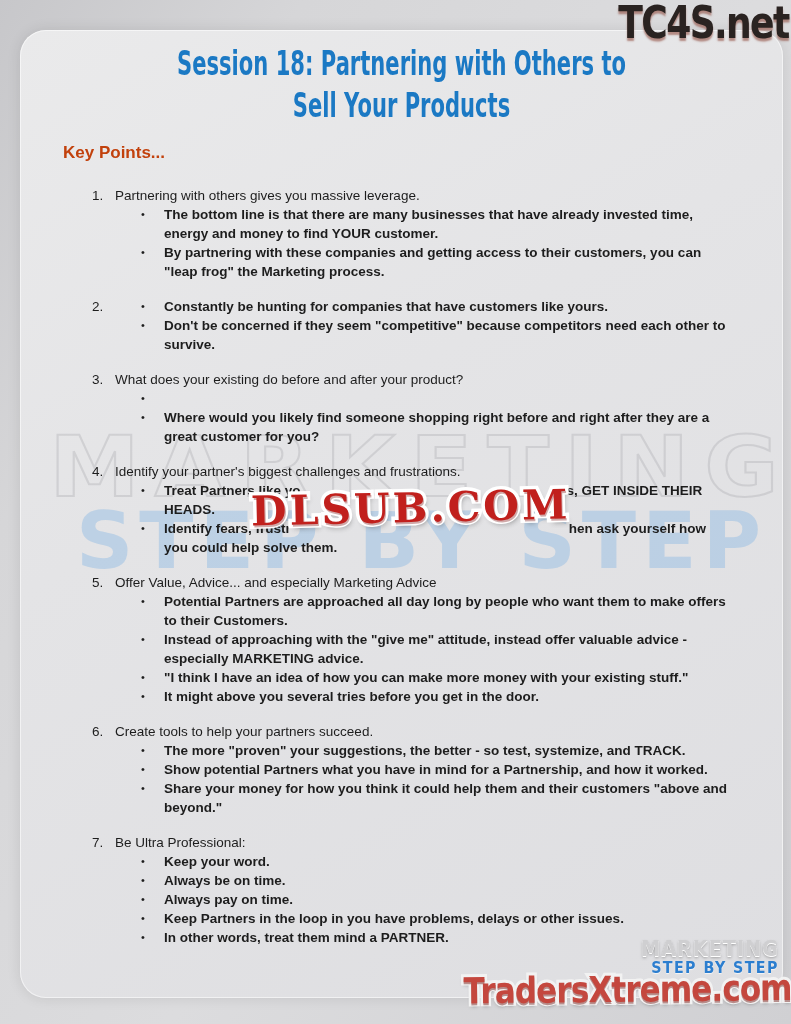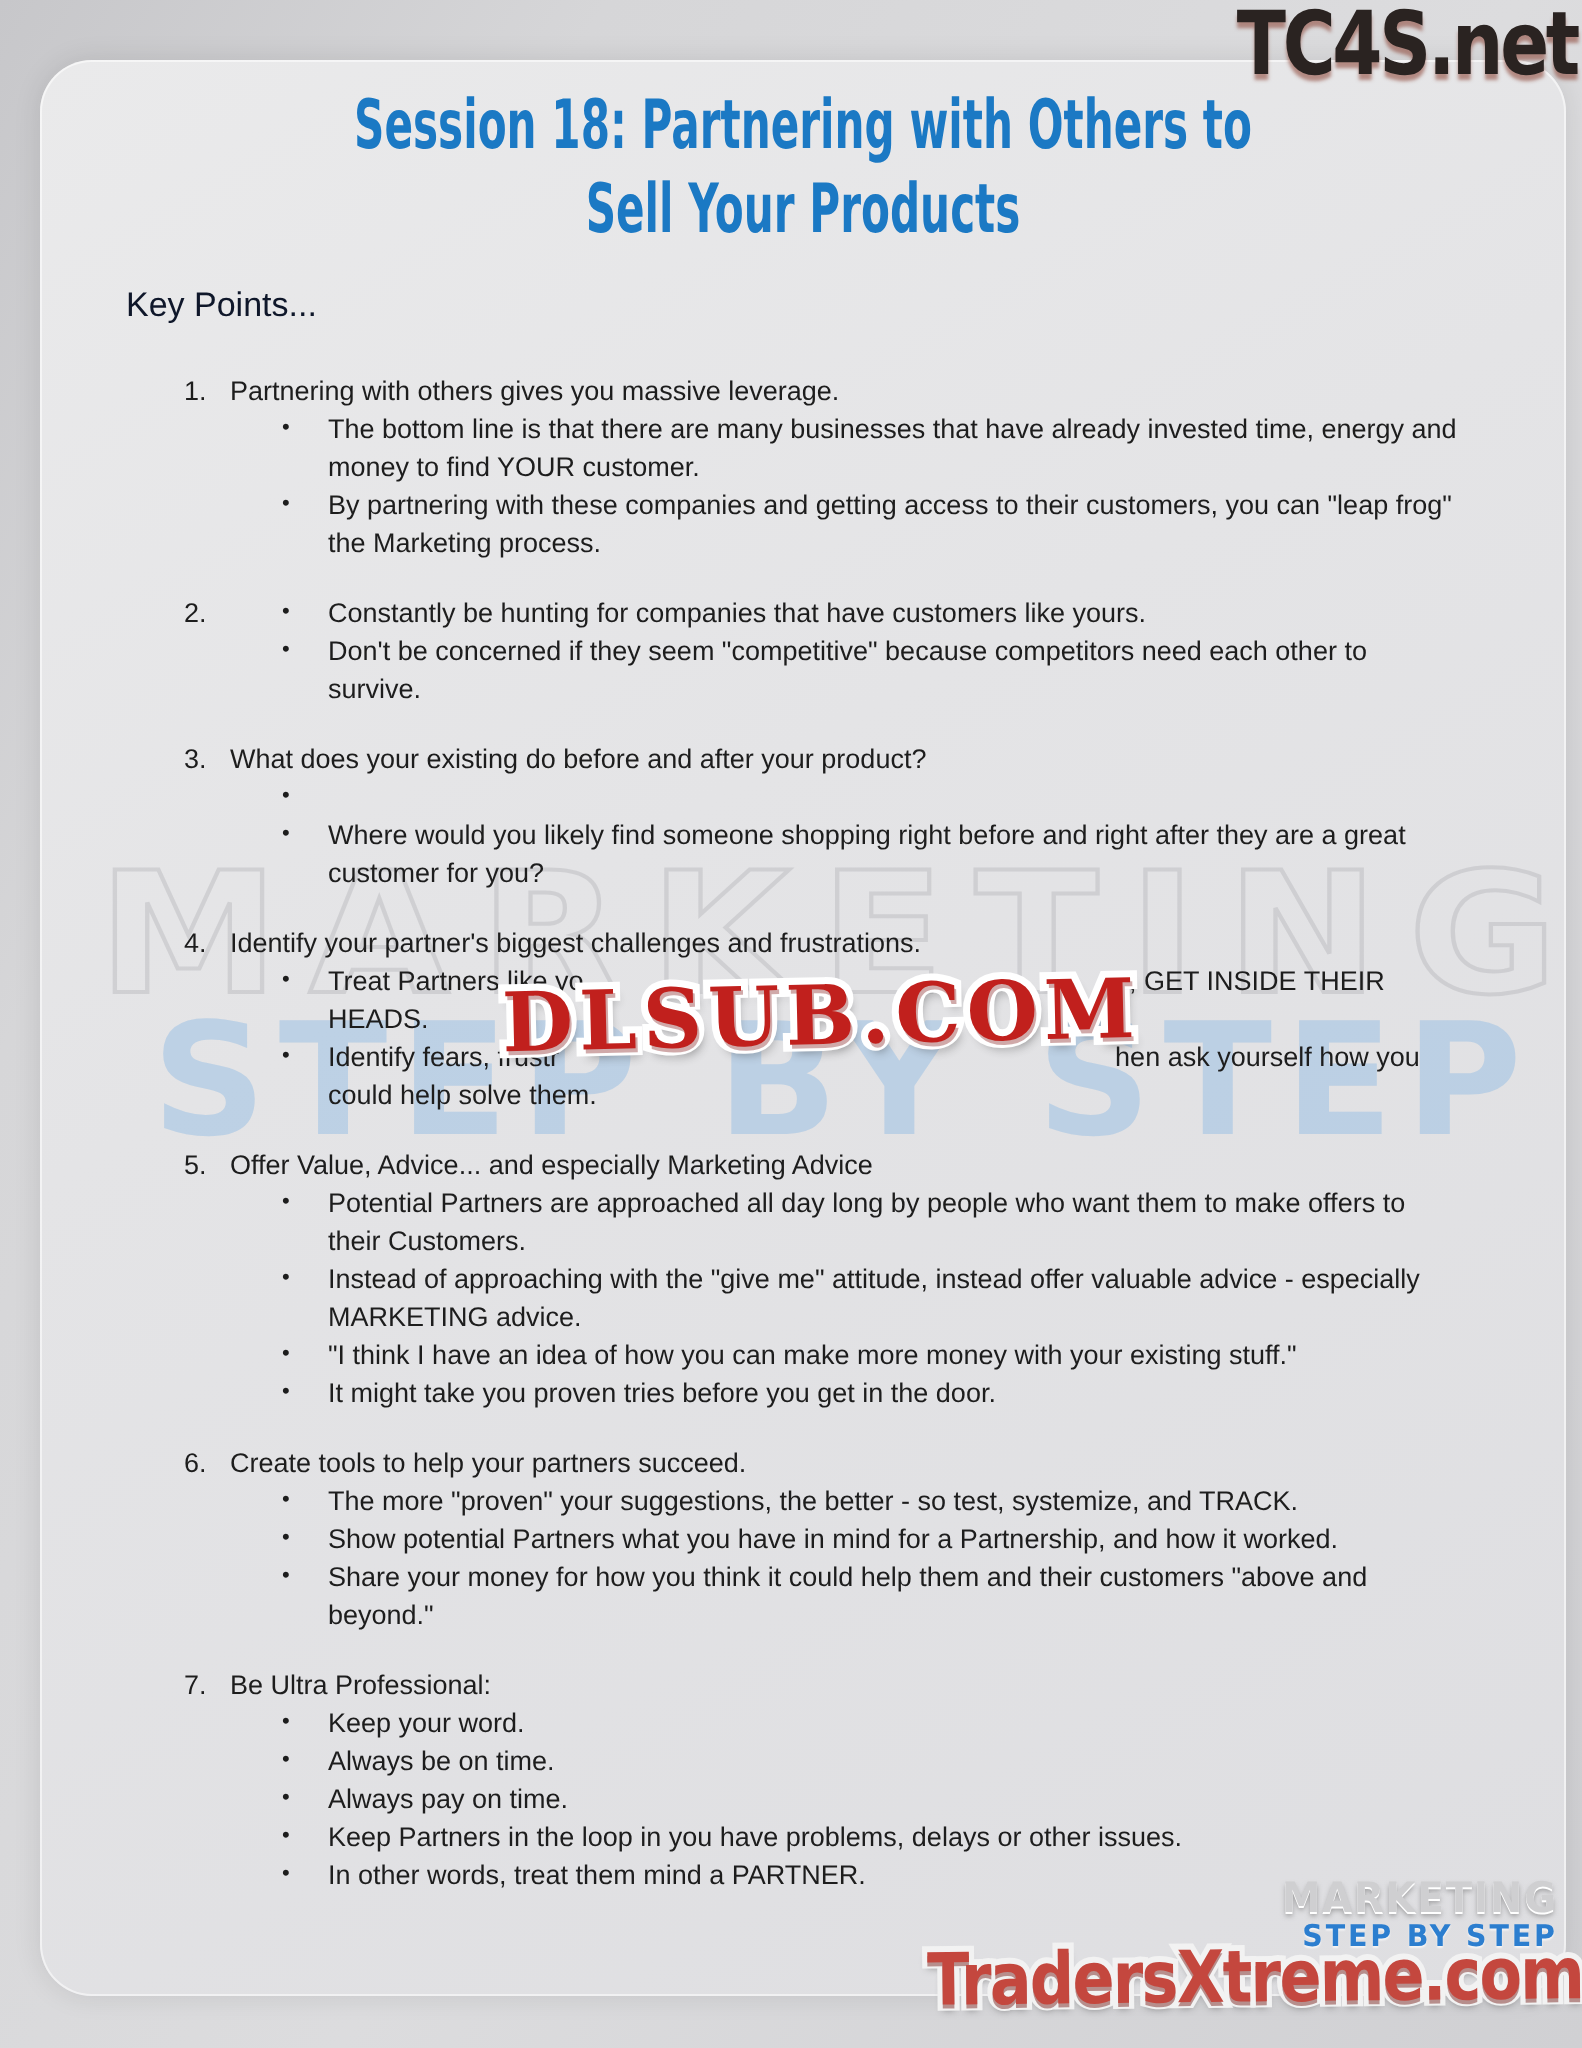--- a/index.html
+++ b/index.html
@@ -28,31 +28,31 @@
   }
   
   .tc4s{
     position:absolute;top:0px;right:2px;
     font-family:"DejaVu Sans",sans-serif;font-weight:bold;font-size:44px;line-height:46px;
     color:#2a2321;letter-spacing:-2px;transform:scaleX(0.82);transform-origin:right top;
     text-shadow:0 3px 2px rgba(136,62,48,0.55);
   }
   .heading{
     position:absolute;left:63px;top:143px;
-    font-size:17px;font-weight:normal;color:#0f172a;letter-spacing:0;
+    font-size:17px;font-weight:bold;color:#c2410c;letter-spacing:0;
   }
   
   .content{position:absolute;left:92px;top:186px;width:640px;
     font-size:13.5px;line-height:19px;color:#1d1d1d;}
   .item{display:flex;margin-bottom:16px;}
   .num{width:23px;flex:none;}
   .item-body{width:614px;}
   .bullet{display:flex;padding-left:26px;}
   .bdot{width:23px;flex:none;font-size:11px;}
-  .btext{max-width:566px;}
+  .btext{max-width:566px;font-weight:bold;}
   .covered-gap{display:inline-block;height:1px;}
   
   .dlsub{
     position:absolute;left:251px;top:484px;transform:rotate(-1.3deg);
     font-family:"DejaVu Serif",serif;font-weight:bold;font-size:41px;line-height:48px;
     letter-spacing:3px;white-space:nowrap;
   }
   .dlsub .stroke{position:absolute;left:0;top:0;-webkit-text-stroke:7px #ffffff;color:#fff;
     text-shadow:2px 4px 5px rgba(50,50,50,0.45);}
   .dlsub .fill{position:relative;color:#c1201d;text-shadow:1px 2px 0 rgba(120,10,10,0.35);}
@@ -158,21 +158,21 @@
         <div class="bullet">
           <div class="bdot">•</div>
           <div class="btext">Instead of approaching with the "give me" attitude, instead offer valuable advice - especially MARKETING advice.</div>
         </div>
         <div class="bullet">
           <div class="bdot">•</div>
           <div class="btext">"I think I have an idea of how you can make more money with your existing stuff."</div>
         </div>
         <div class="bullet">
           <div class="bdot">•</div>
-          <div class="btext">It might take you proven tries before you get in the door.</div>
+          <div class="btext">It might above you several tries before you get in the door.</div>
         </div>
       </div>
     </div>
     <div class="item">
       <div class="num">6.</div>
       <div class="item-body">
         <div class="item-title">Create tools to help your partners succeed.</div>
         <div class="bullet">
           <div class="bdot">•</div>
           <div class="btext">The more "proven" your suggestions, the better - so test, systemize, and TRACK.</div>

